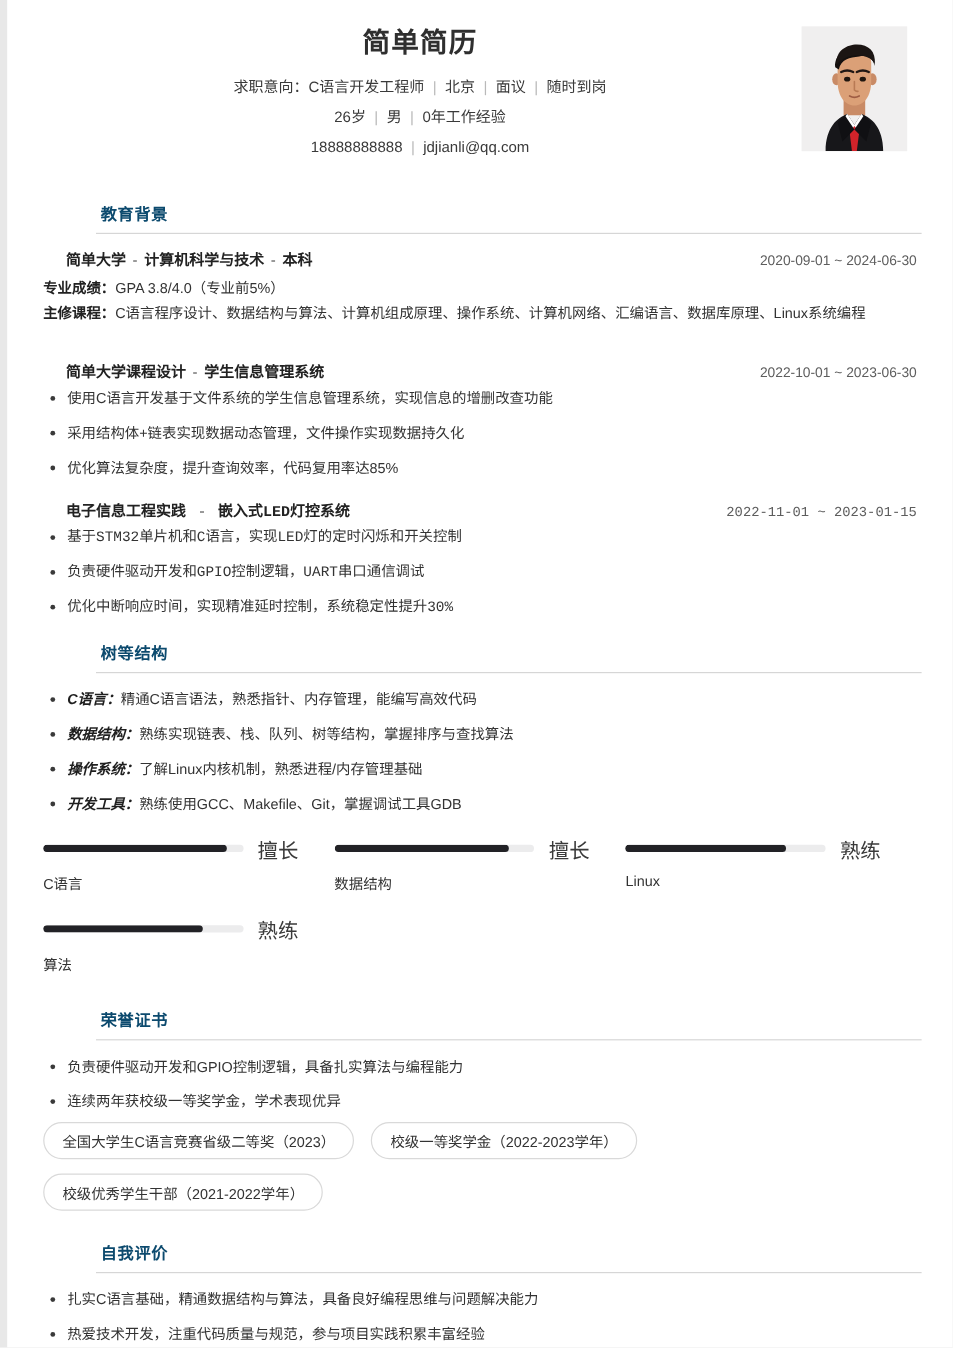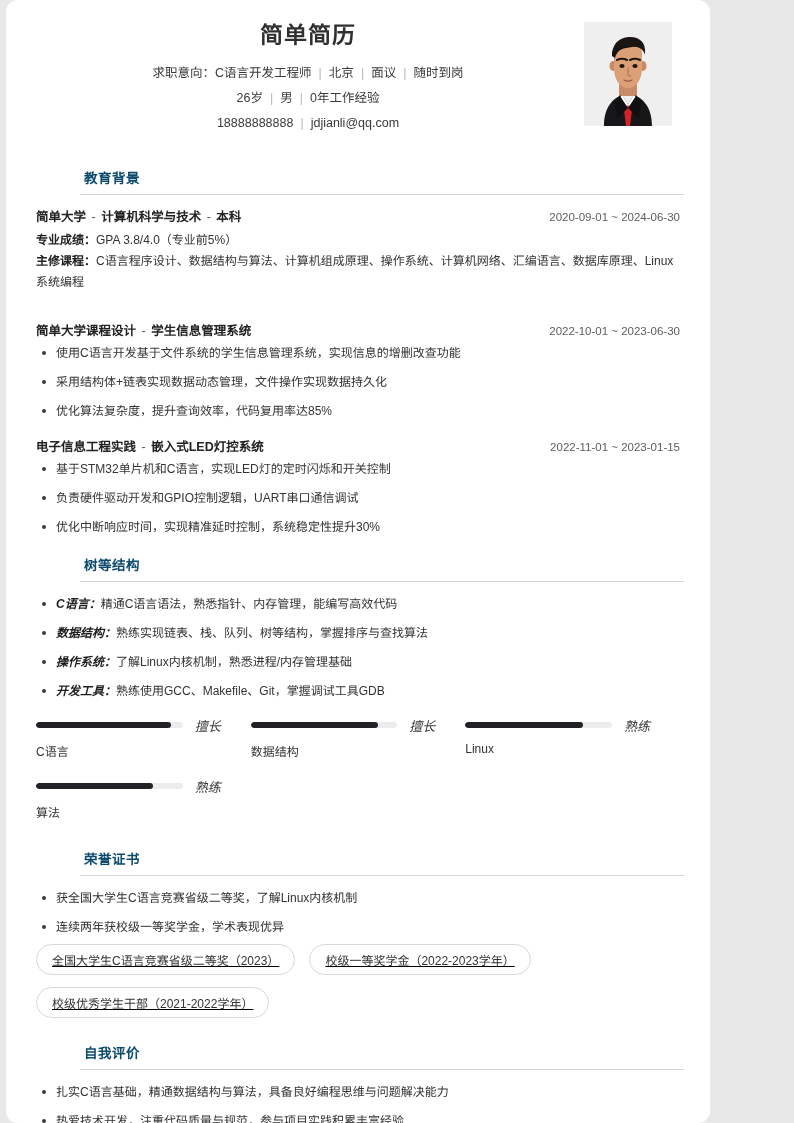--- a/index.html
+++ b/index.html
@@ -8,28 +8,27 @@
   }
   body {
     width: 794px;
     height: 1123px;
     background: #e8e8e8;
     font-family: "Liberation Sans", "DejaVu Sans", sans-serif;
     overflow: hidden;
   }
   .page {
     position: relative;
-    width: 704px;
+    width: 788px;
     height: 1123px;
     margin-left: 6px;
     background: #ffffff;
     box-sizing: border-box;
     padding: 0 26px;
     overflow: hidden;
-    border-radius: 12px;
   }
 
   
   .header {
     position: relative;
     padding-top: 22px;
     padding-bottom: 14px;
   }
   .header-center {
     text-align: center;
@@ -84,20 +83,21 @@
   .entry-head {
     display: flex;
     justify-content: space-between;
     align-items: baseline;
     margin-bottom: 5px;
   }
   .entry-title {
     font-size: 12.5px;
     font-weight: bold;
     color: #222;
+    margin-left: 19px;
   }
   .entry-title .light {
     font-weight: normal;
     color: #555;
     padding: 0 2px;
   }
   .entry-date {
     font-size: 11.5px;
     color: #5d5d5d;
     white-space: nowrap;
@@ -157,38 +157,36 @@
     background: #ececed;
     border-radius: 3px;
     overflow: hidden;
   }
   .bar-fill {
     height: 100%;
     background: #222226;
     border-radius: 3px;
   }
   .bar-level {
-    font-size: 13px;
+    font-size: 17px;
     color: #3a3a3a;
     padding-left: 12px;
     white-space: nowrap;
-    font-style: italic;
   }
   .bar-name {
     font-size: 12px;
     color: #333;
     padding-top: 7px;
   }
 
   
   .tags {
     display: flex;
     flex-wrap: wrap;
     padding: 6px 4px 0 4px;
-    text-decoration: underline;
   }
   .tag {
     border: 1px solid #d9d9d9;
     border-radius: 16px;
     padding: 6px 15px;
     font-size: 12px;
     color: #333;
     margin: 0 14px 12px 0;
     white-space: nowrap;
     background: #fff;
@@ -291,21 +289,21 @@
           </div>
           <div class="entry-date">2022-10-01 ~ 2023-06-30</div>
         </div>
         <ul class="bullets">
           <li>使用C语言开发基于文件系统的学生信息管理系统，实现信息的增删改查功能</li>
           <li>采用结构体+链表实现数据动态管理，文件操作实现数据持久化</li>
           <li>优化算法复杂度，提升查询效率，代码复用率达85%</li>
         </ul>
       </div>
 
-      <div class="entry" style="margin-top:14px;">
+      <div class="entry" style="margin-top:14px;font-family:Liberation Mono, monospace;">
         <div class="entry-head">
           <div class="entry-title">
             <span>电子信息工程实践</span>
             <span class="light">-</span>
             <span>嵌入式LED灯控系统</span>
           </div>
           <div class="entry-date">2022-11-01 ~ 2023-01-15</div>
         </div>
         <ul class="bullets">
           <li>基于STM32单片机和C语言，实现LED灯的定时闪烁和开关控制</li>
@@ -368,21 +366,21 @@
         </div>
         <div class="bar-name">算法</div>
       </div>
     </div>
   </div>
 
   <div class="section" style="margin-top:10px;">
     <div class="section-title">荣誉证书</div>
     <div class="section-body">
       <ul class="bullets">
-        <li>获全国大学生C语言竞赛省级二等奖，了解Linux内核机制</li>
+        <li>负责硬件驱动开发和GPIO控制逻辑，具备扎实算法与编程能力</li>
         <li>连续两年获校级一等奖学金，学术表现优异</li>
       </ul>
     </div>
     <div class="tags">
       <div class="tag">全国大学生C语言竞赛省级二等奖（2023）</div>
       <div class="tag">校级一等奖学金（2022-2023学年）</div>
       <div class="tag">校级优秀学生干部（2021-2022学年）</div>
     </div>
   </div>
 

